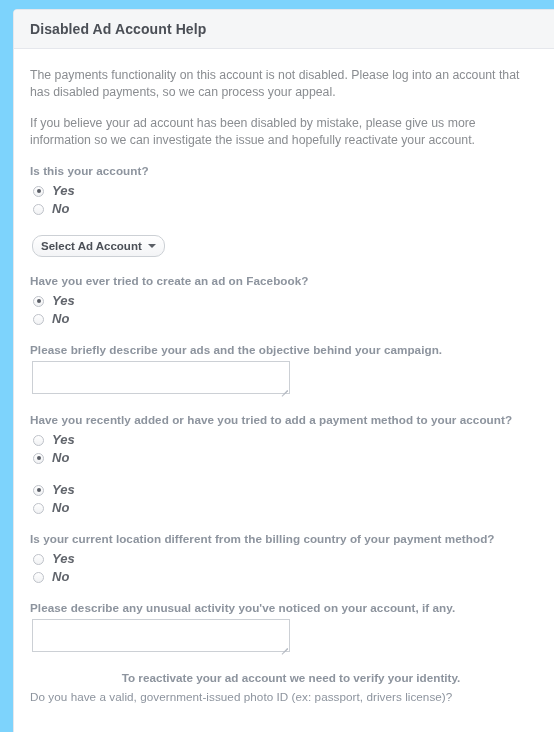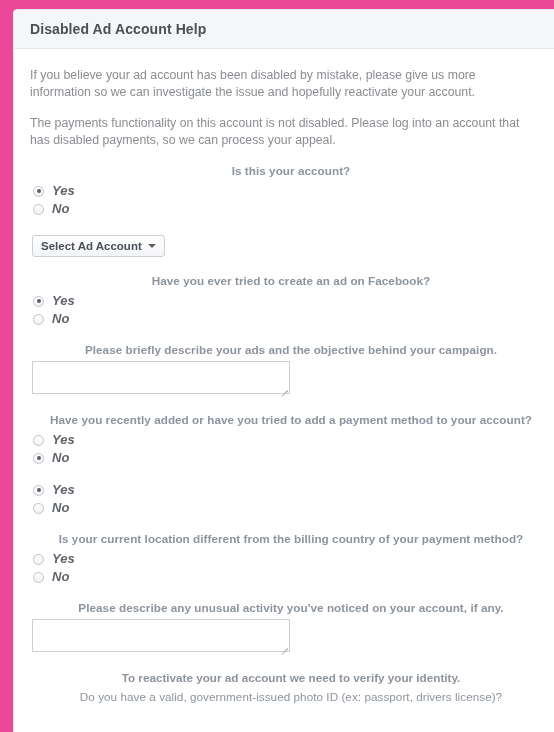--- a/index.html
+++ b/index.html
@@ -12,21 +12,21 @@
     height: 732px;
     overflow: hidden;
     font-family: "Liberation Sans", sans-serif;
     -webkit-font-smoothing: antialiased;
   }
 
   .page {
     position: relative;
     width: 554px;
     height: 732px;
-    background: #ec4899;
+    background: #7dd3fc;
     box-sizing: border-box;
   }
 
   
   .card {
     position: absolute;
     left: 13px;
     top: 9px;
     width: 556px;             
     min-height: 740px;
@@ -72,21 +72,20 @@
   .q-block {
     margin: 0 0 6px 0;
   }
   .q-label {
     font-size: 11.7px;
     font-weight: bold;
     color: #8d949e;
     line-height: 16px;
     margin: 0 0 3px 0;
     letter-spacing: 0.05px;
-    text-align: center;
   }
   .q-label.plain {
     font-weight: normal;
     color: #8d949e;
   }
   .section-heading {
     font-size: 11.7px;
     font-weight: bold;
     color: #8d949e;
     line-height: 16px;
@@ -134,21 +133,21 @@
 
   
   .select-btn {
     display: inline-flex;
     align-items: center;
     height: 22px;
     padding: 0 8px;
     margin: 3px 12px 2px 2px;
     background: linear-gradient(#ffffff, #f3f4f6);
     border: 1px solid #ccd0d5;
-    border-radius: 3px;
+    border-radius: 10px;
     box-sizing: border-box;
     cursor: pointer;
   }
   .select-btn-label {
     font-size: 11.5px;
     font-weight: bold;
     color: #4b4f56;
     margin-right: 6px;
   }
   .caret {
@@ -206,22 +205,22 @@
 
 <div class="page">
   <div class="card">
 
     <div class="card-header">
       <div class="card-title">Disabled Ad Account Help</div>
     </div>
 
     <div class="card-body">
 
+      <p class="intro-p">The payments functionality on this account is not disabled. Please log into an account that has disabled payments, so we can process your appeal.</p>
       <p class="intro-p">If you believe your ad account has been disabled by mistake, please give us more information so we can investigate the issue and hopefully reactivate your account.</p>
-      <p class="intro-p">The payments functionality on this account is not disabled. Please log into an account that has disabled payments, so we can process your appeal.</p>
 
       <div class="q-block">
         <div class="q-label">Is this your account?</div>
         <div class="radio-row">
           <span class="radio checked"></span>
           <span class="radio-label">Yes</span>
         </div>
         <div class="radio-row">
           <span class="radio"></span>
           <span class="radio-label">No</span>

